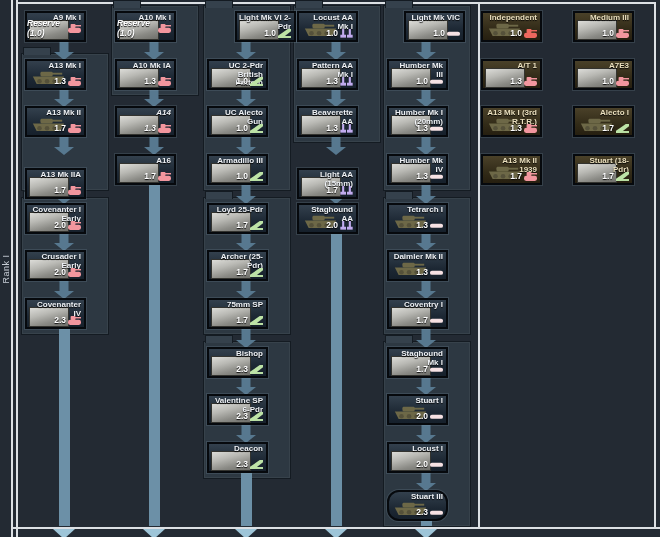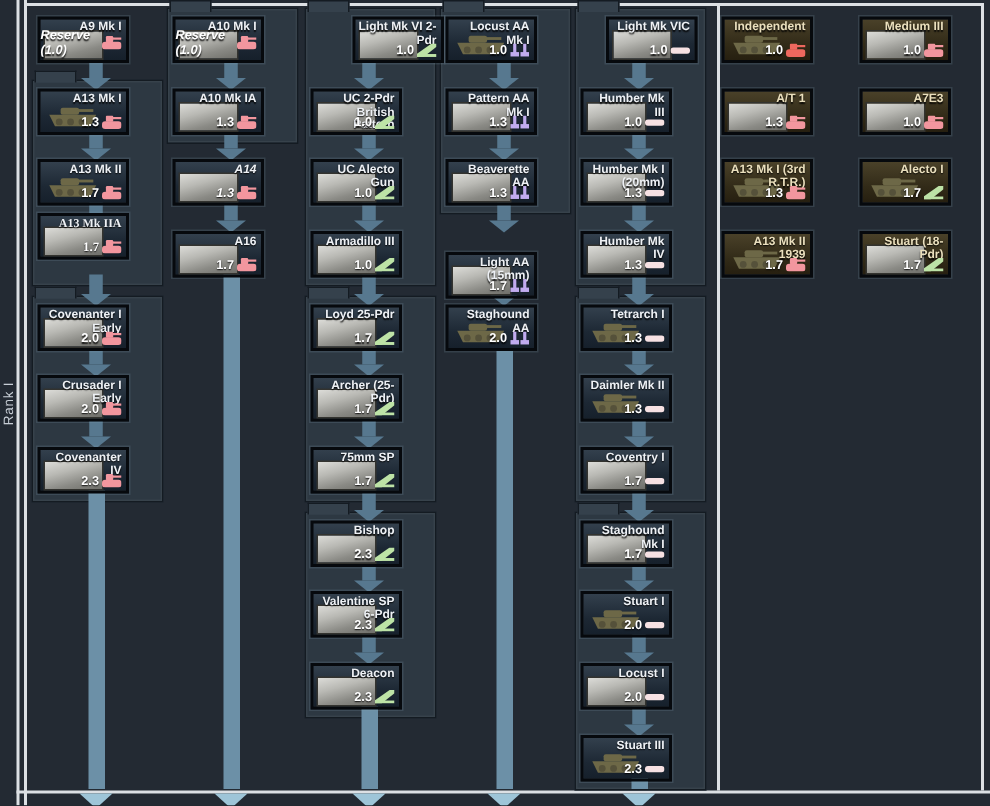--- a/index.html
+++ b/index.html
@@ -145,21 +145,21 @@
             <svg width="13" height="9" viewBox="0 0 16 11">
               <g fill="#f2969e">
                 <rect x="3.2" y="0" width="6" height="5" rx="1"></rect>
                 <rect x="8.5" y="1.2" width="7.5" height="1.8"></rect>
                 <rect x="0" y="4.6" width="16" height="6.4" rx="2.6"></rect>
               </g>
             </svg>
           </span>
         </div>
       </div>
-      <div class="card" style="left:25px;top:142px;font-family:Liberation Serif, serif;">
+      <div class="card" style="left:25px;top:168px;">
         <div class="thumb photo"></div>
         <div class="vtitle">A13 Mk IIA</div>
         <div class="brrow">
           <span class="brval">1.7</span>
           <span class="clsicon">
             <svg width="13" height="9" viewBox="0 0 16 11">
               <g fill="#f2969e">
                 <rect x="3.2" y="0" width="6" height="5" rx="1"></rect>
                 <rect x="8.5" y="1.2" width="7.5" height="1.8"></rect>
                 <rect x="0" y="4.6" width="16" height="6.4" rx="2.6"></rect>
@@ -801,21 +801,21 @@
         <div class="vtitle">Locust I</div>
         <div class="brrow">
           <span class="brval">2.0</span>
           <span class="clsicon">
             <svg width="13" height="9" viewBox="0 0 16 11">
               <rect x="0" y="3.2" width="16" height="5.2" rx="2.4" fill="#f6e1e3"></rect>
             </svg>
           </span>
         </div>
       </div>
-      <div class="card" style="left:387px;top:490px;">
+      <div class="card" style="left:387px;top:490px;border-radius:12px;">
         <div class="thumb render"><svg width="38" height="18" viewBox="0 0 40 19">
             <g fill="#6d6847">
               <rect x="12" y="4" width="13" height="5" rx="1.5"></rect>
               <rect x="23" y="5" width="12" height="2"></rect>
               <path d="M4 9 h33 l-4 8 h-25 z"></path>
               <circle cx="11" cy="14" r="2.4" fill="#55513a"></circle>
               <circle cx="19" cy="14" r="2.4" fill="#55513a"></circle>
               <circle cx="27" cy="14" r="2.4" fill="#55513a"></circle>
             </g>
           </svg></div>

